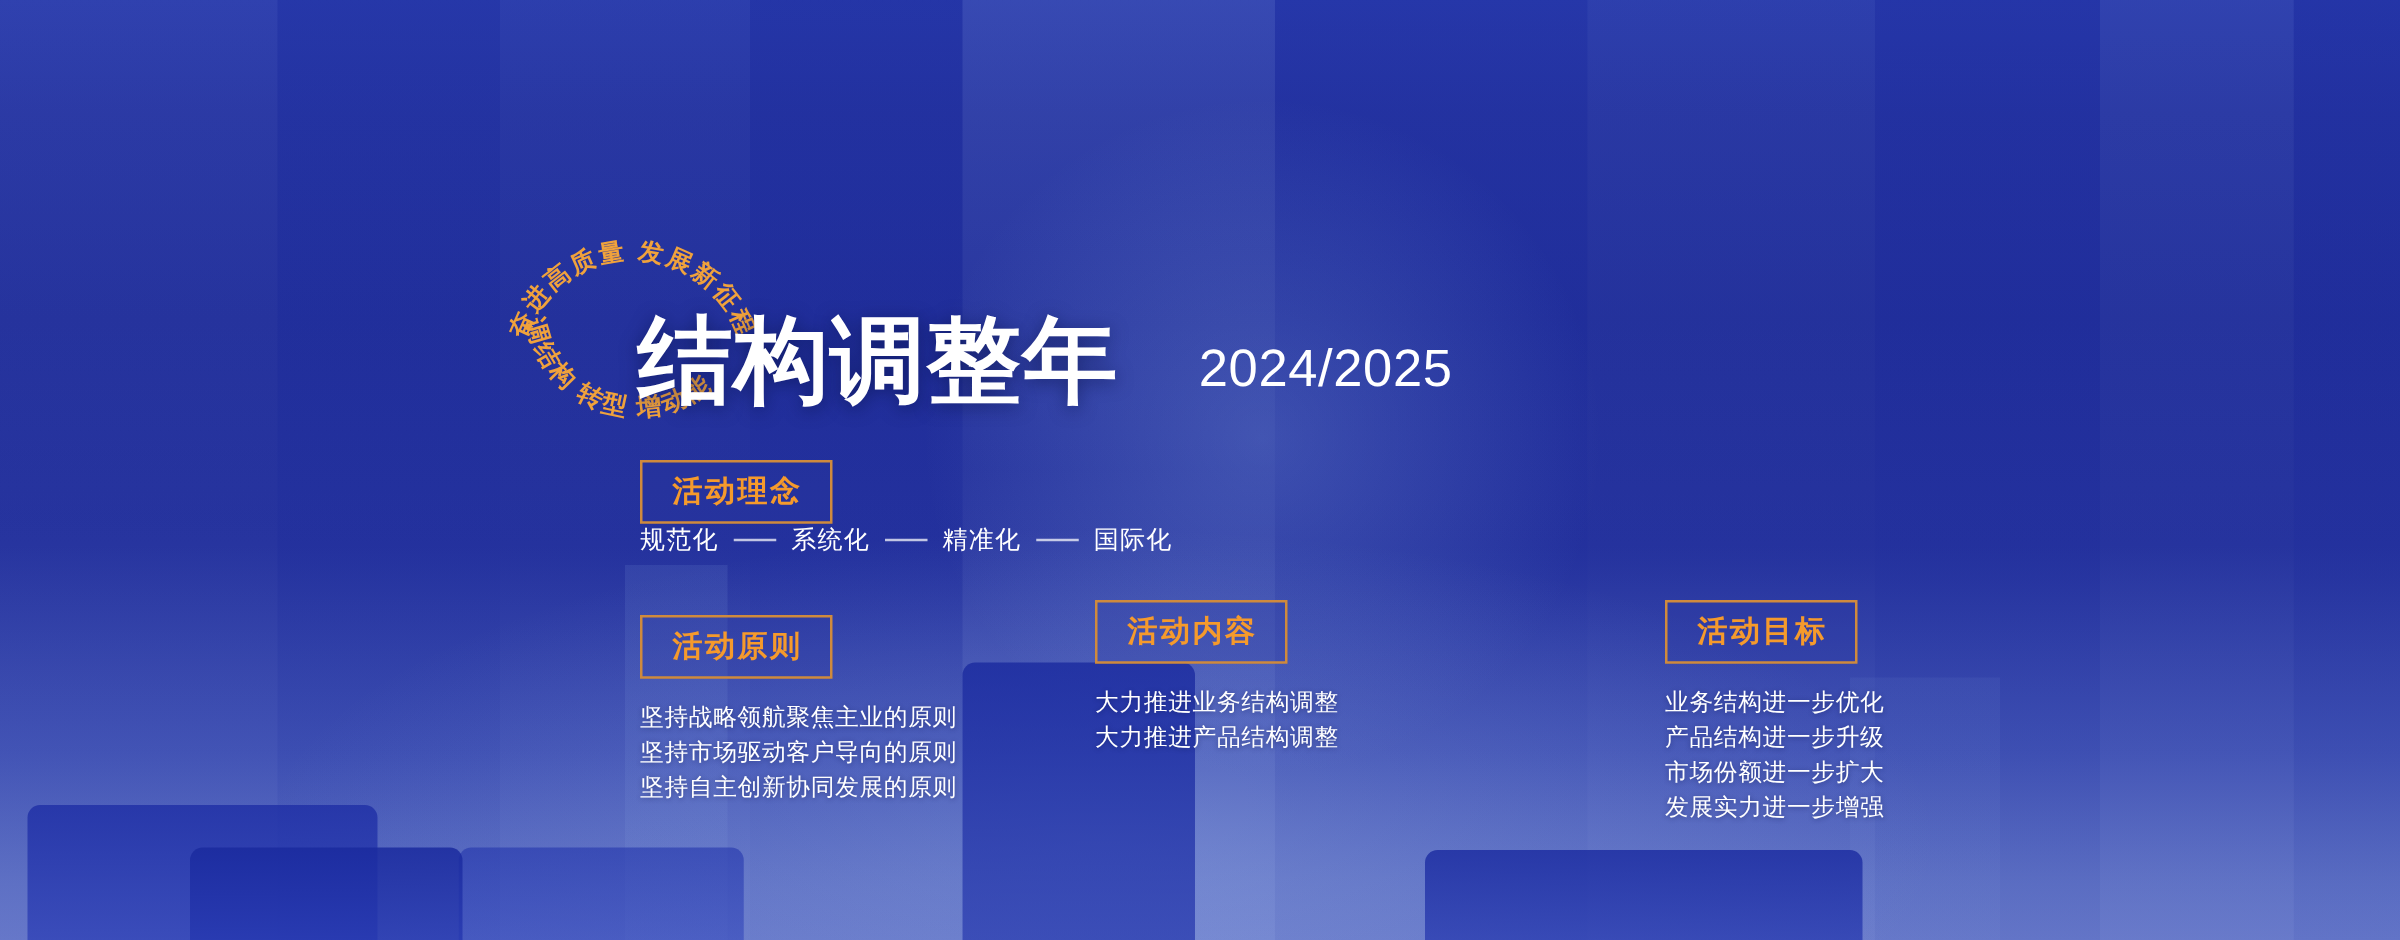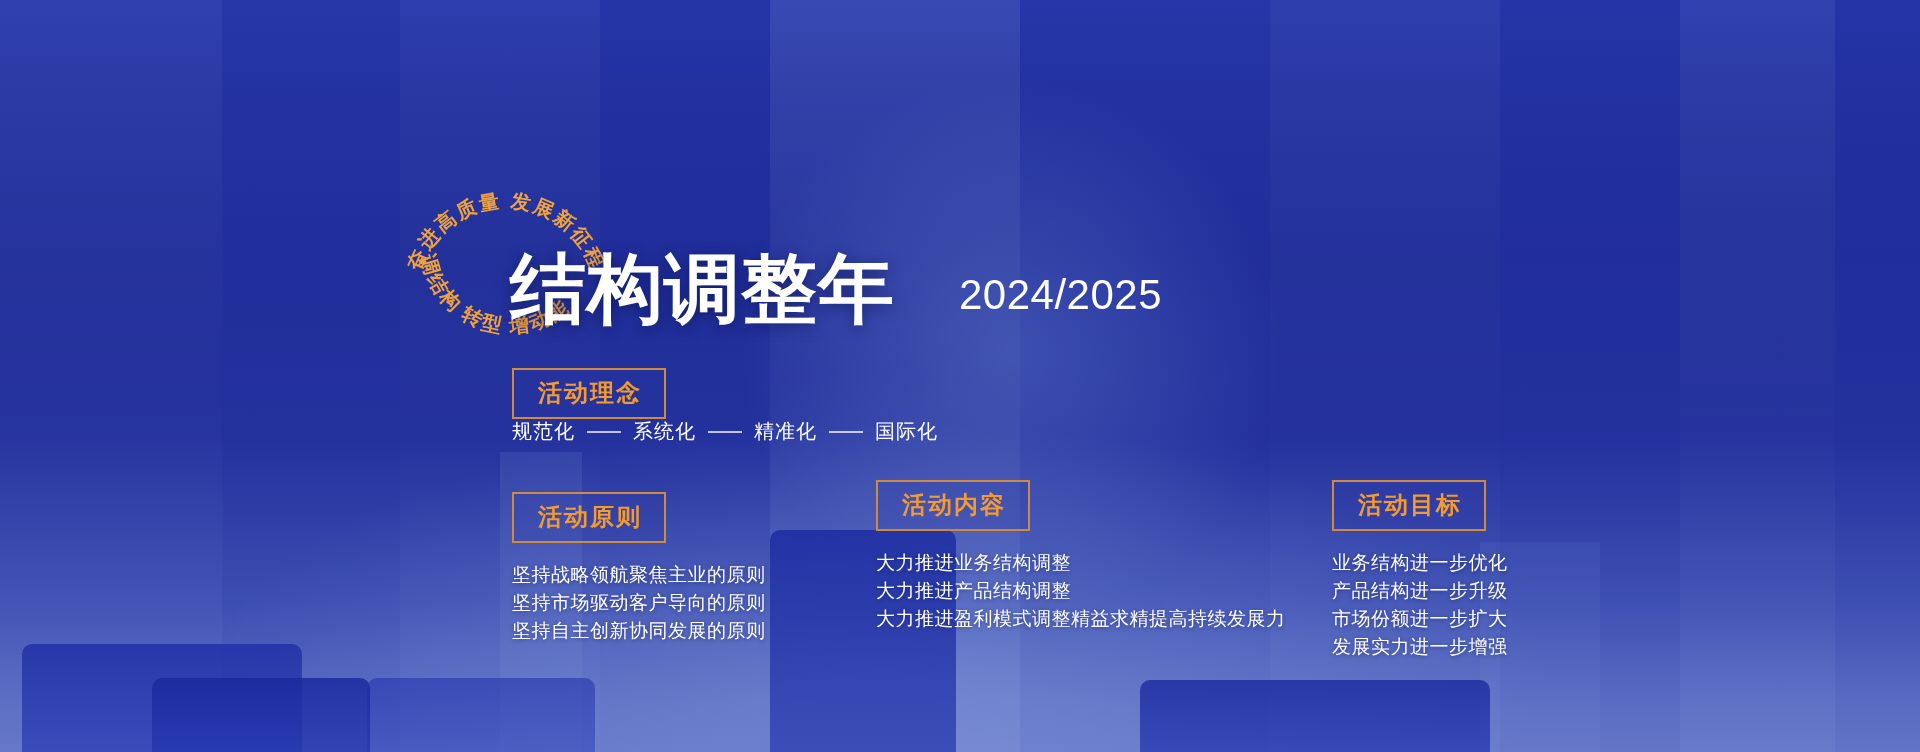--- a/index.html
+++ b/index.html
@@ -268,24 +268,20 @@
 
     <div class="col col-2">
       <div class="badge">活动内容</div>
       <ul id="listContents">
           <li>
             <span class="b">大力推进业务结构调整</span>
           </li>
           <li>
             <span class="b">大力推进产品结构调整</span>
           </li>
-          <li>
-            <span class="b">大力推进盈利模式调整</span>
-            <span class="b">精益求精提高持续发展力</span>
-          </li>
         </ul>
     </div>
 
     <div class="col col-3">
       <div class="badge">活动目标</div>
       <ul id="listGoals">
           <li>
             <span class="b">业务结构进一步优化</span>
           </li>
           <li>

